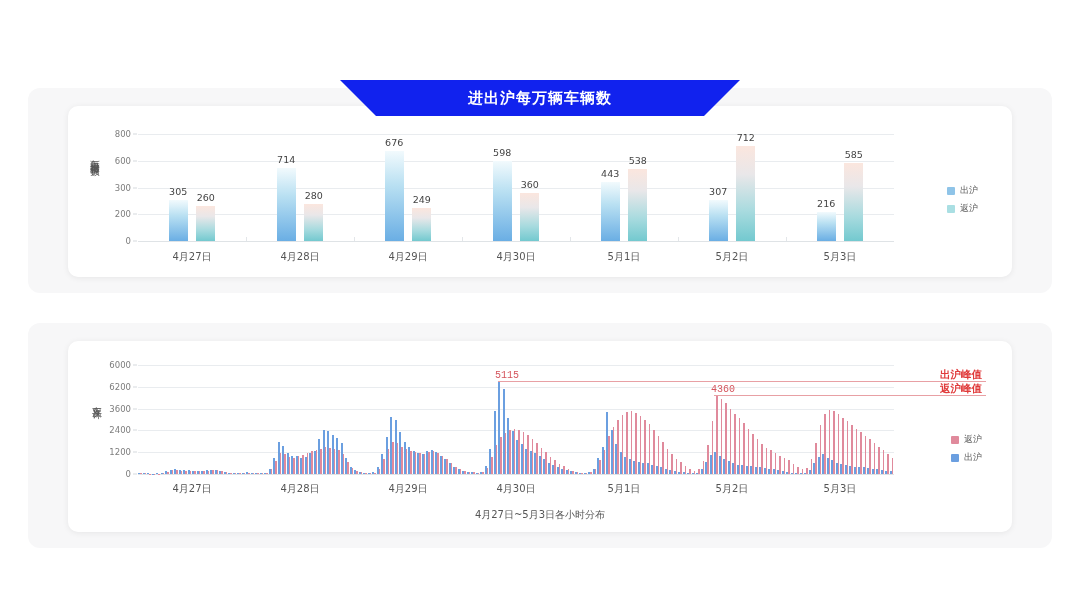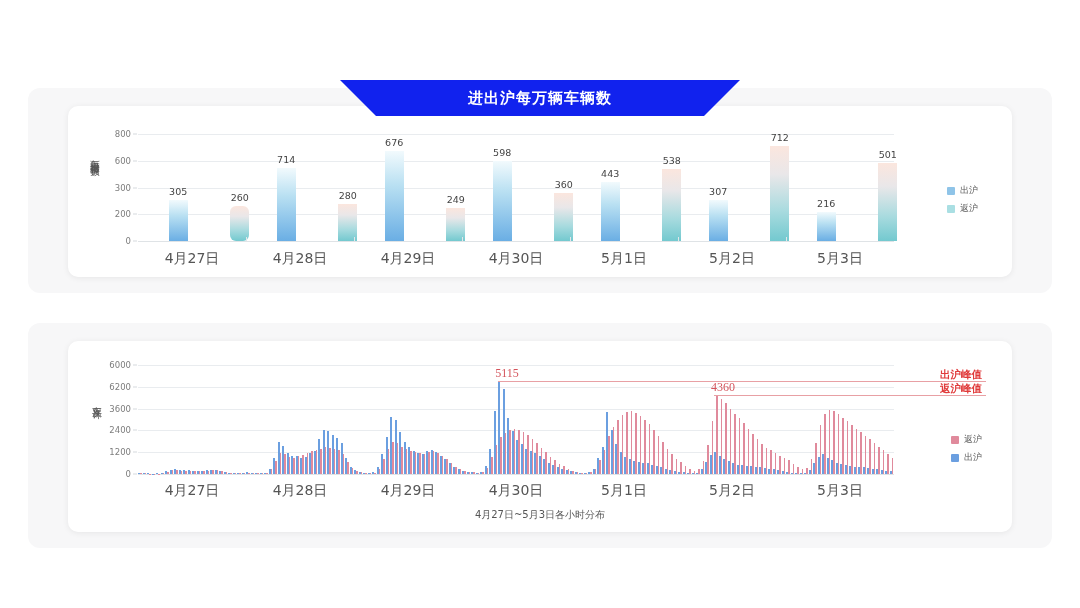--- a/index.html
+++ b/index.html
@@ -83,54 +83,54 @@
     font-size:8.5px; color:#7d7d7d; transform:translateY(-50%);
     white-space:nowrap; font-family:"DejaVu Sans", sans-serif;
   }
   .ytick-dash { position:absolute; right:100%; margin-right:1px; width:4px; height:1px; background:#d6dadd; transform:translateY(-50%);}
   .ylabel-v {
     position:absolute; writing-mode:vertical-rl;
     font-size:9.5px; color:#555; letter-spacing:1px; white-space:nowrap;
     font-family:"DejaVu Sans", sans-serif;
   }
   .xlabel {
-    position:absolute; font-size:14px; color:#555;
+    position:absolute; font-size:10px; color:#555;
     transform:translateX(-50%); white-space:nowrap;
     font-family:"DejaVu Sans", sans-serif;
     text-align:center;
   }
   .xcaption {
     position:absolute; left:50%; transform:translateX(-50%);
     font-size:10px; color:#555; white-space:nowrap;
     font-family:"DejaVu Sans", sans-serif;
   }
   .legend { position:absolute; display:flex; flex-direction:column; gap:5px; }
   .legend-row { display:flex; align-items:center; gap:5px; }
   .legend-swatch { width:8px; height:8px; border-radius:1px; }
   .legend-text { font-size:9px; color:#555; font-family:"DejaVu Sans", sans-serif; }
 
   
   .bar { position:absolute; bottom:0; }
   .bar-out { background:linear-gradient(180deg,#f2fafd 0%, #b9e0f2 38%, #6aaee4 100%); }
-  .bar-ret { background:linear-gradient(180deg,#fbe6de 0%, #e9e7e9 30%, #a9dbdf 68%, #73c9cf 100%);margin-left:34px; }
+  .bar-ret { background:linear-gradient(180deg,#fbe6de 0%, #e9e7e9 30%, #a9dbdf 68%, #73c9cf 100%); }
   .bar-val {
     position:absolute; bottom:100%; left:50%; transform:translateX(-50%);
     margin-bottom:3px; font-size:9.5px; color:#444; white-space:nowrap;
     font-family:"DejaVu Sans", sans-serif;
   }
   .tick-sep { position:absolute; bottom:0; width:1px; height:4px; background:#e3e6e9; }
 
   
   .hbar { position:absolute; bottom:0; }
   .hbar-out { background:#6b9fe0; }
   .hbar-ret { background:#e08a9c; }
   .refline { position:absolute; height:1px; background:#e8a0a4; }
   .refval {
-    position:absolute; font-size:12px; color:#d4545c; transform:translate(-50%,-100%);
-    white-space:nowrap; font-family:Liberation Serif, serif;
+    position:absolute; font-size:10px; color:#d4545c; transform:translate(-50%,-100%);
+    white-space:nowrap; font-family:Liberation Mono, monospace;
   }
   .reflabel {
     position:absolute; font-size:10.5px; color:#e03b3b; font-weight:700;
     transform:translateY(-50%); white-space:nowrap;
     font-family:"DejaVu Sans", sans-serif;
   }
 </style>
 </head>
 <body>
 
@@ -151,21 +151,21 @@
           <div class="ytick-dash" style="top: 50%;"></div>
           <div class="gridline" style="top: 25%;"></div>
           <div class="ytick" style="top: 25%;">600</div>
           <div class="ytick-dash" style="top: 25%;"></div>
           <div class="gridline" style="top: 0%;"></div>
           <div class="ytick" style="top: 0%;">800</div>
           <div class="ytick-dash" style="top: 0%;"></div>
           <div class="bar bar-out" style="height: 38.125%; width: 2.55%; left: 4.04286%;">
             <div class="bar-val">305</div>
           </div>
-          <div class="bar bar-ret" style="height: 32.5%; width: 2.55%; left: 7.69286%; border-radius: 6px;">
+          <div class="bar bar-ret" style="height: 32.5%; width: 2.55%; left: 7.69286%;">
             <div class="bar-val">260</div>
           </div>
           <div class="xlabel" style="left: 7.14286%; top: calc(100% + 9px);">4月27日</div>
           <div class="tick-sep" style="left: 14.2857%;"></div>
           <div class="bar bar-out" style="height: 68.625%; width: 2.55%; left: 18.3286%;">
             <div class="bar-val">714</div>
           </div>
           <div class="bar bar-ret" style="height: 35%; width: 2.55%; left: 21.9786%;">
             <div class="bar-val">280</div>
           </div>
@@ -200,21 +200,21 @@
           </div>
           <div class="bar bar-ret" style="height: 89%; width: 2.55%; left: 79.1214%;">
             <div class="bar-val">712</div>
           </div>
           <div class="xlabel" style="left: 78.5714%; top: calc(100% + 9px);">5月2日</div>
           <div class="tick-sep" style="left: 85.7143%;"></div>
           <div class="bar bar-out" style="height: 27%; width: 2.55%; left: 89.7571%;">
             <div class="bar-val">216</div>
           </div>
           <div class="bar bar-ret" style="height: 73.125%; width: 2.55%; left: 93.4071%;">
-            <div class="bar-val">501</div>
+            <div class="bar-val">585</div>
           </div>
           <div class="xlabel" style="left: 92.8571%; top: calc(100% + 9px);">5月3日</div>
         </div>
       <div class="ylabel-v" id="ylabel1" style="left: 20px; top: 46px;">每万辆出行车辆数</div>
       <div class="legend" id="legend1" style="right: 34px; top: 78px;">
           <div class="legend-row">
             <div class="legend-swatch" style="background: rgb(143, 196, 232);"></div>
             <div class="legend-text">出沪</div>
           </div>
           <div class="legend-row">

